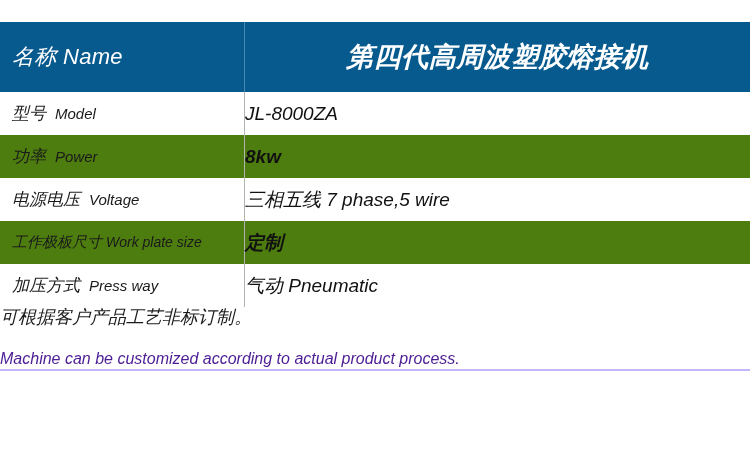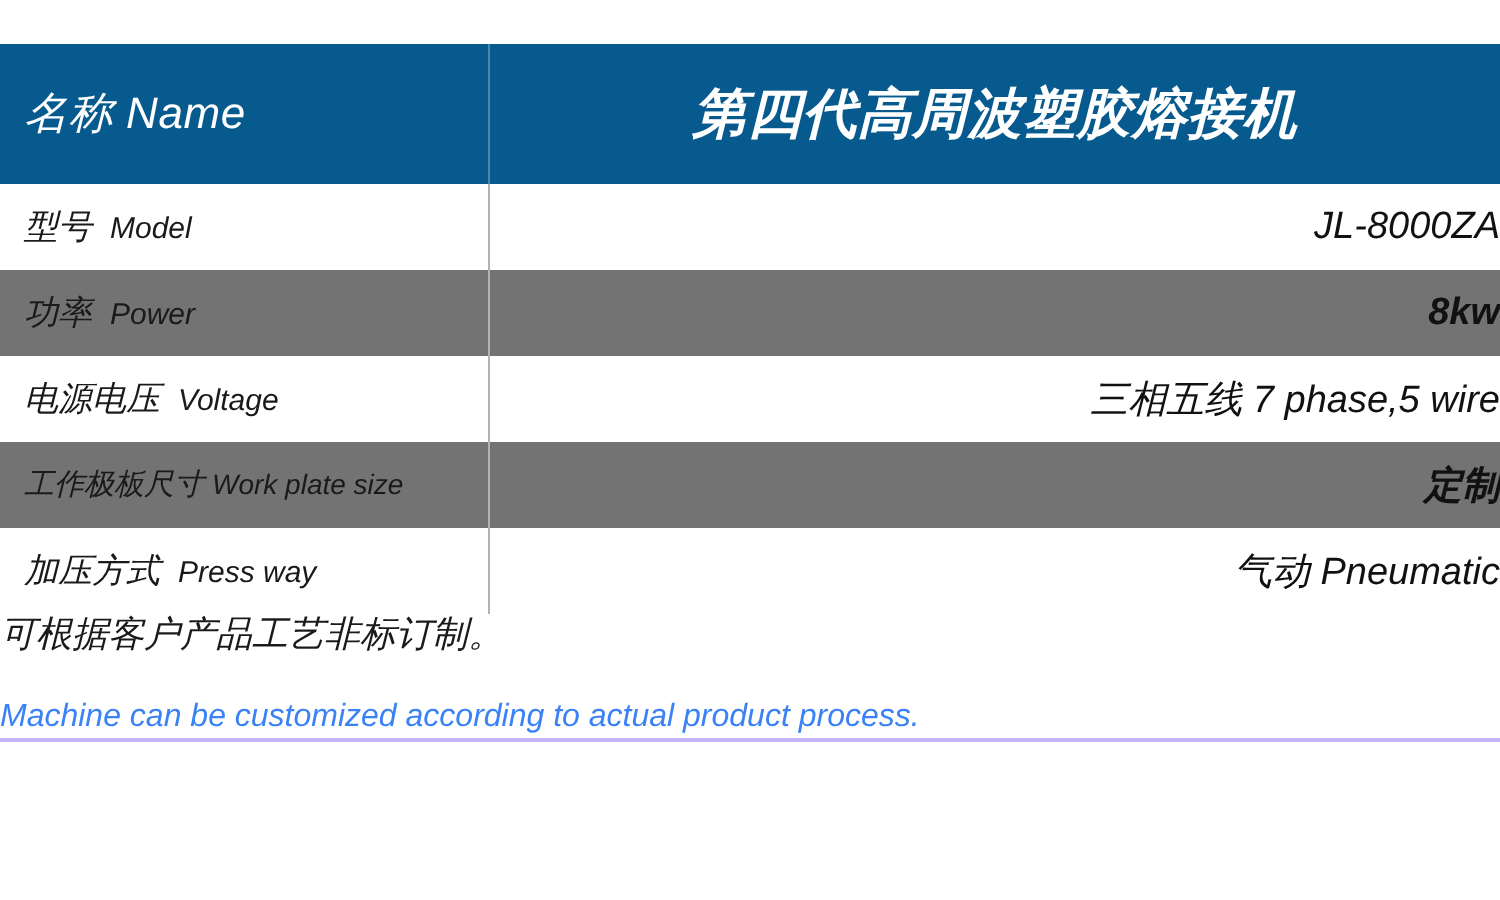--- a/index.html
+++ b/index.html
@@ -62,21 +62,21 @@
     text-align: center;
     letter-spacing: 0.5px;
     white-space: nowrap;
   }
 
   
   .spec-row td {
     height: 43px;
   }
   .spec-row.row-white td { background: #ffffff; }
-  .spec-row.row-gray  td { background: #737373; }
+  .spec-row.row-gray  td { background: #4d7c0f; }
 
   .col-label {
     width: 244px;
   }
   .spec-row .col-label {
     border-right: 1px solid #b3b3b3;
   }
 
   .label-cell {
     padding-left: 12px;
@@ -90,21 +90,21 @@
   .label-en {
     font-size: 15px;
     margin-left: 9px;
     text-align: center;
   }
   
   .label-cell.compact .label-cn { font-size: 15px; }
   .label-cell.compact .label-en { font-size: 14px; margin-left: 4px; }
 
   .value-cell {
-    text-align: right;
+    text-align: left;
     color: #111111;
     font-size: 19px;
     white-space: nowrap;
   }
   .value-cell.strong {
     font-weight: bold;
   }
 
   
   .footer-note {
@@ -115,21 +115,21 @@
     box-sizing: border-box;
   }
   .note-cn {
     font-size: 18px;
     color: #1a1a1a;
     line-height: 1.2;
     white-space: nowrap;
   }
   .note-en {
     font-size: 16px;
-    color: #3b82f6;
+    color: #4c1d95;
     line-height: 1.35;
     margin-top: 19px;
     white-space: nowrap;
   }
 </style>
 </head>
 <body>
 
 <div id="spec-sheet">
 

